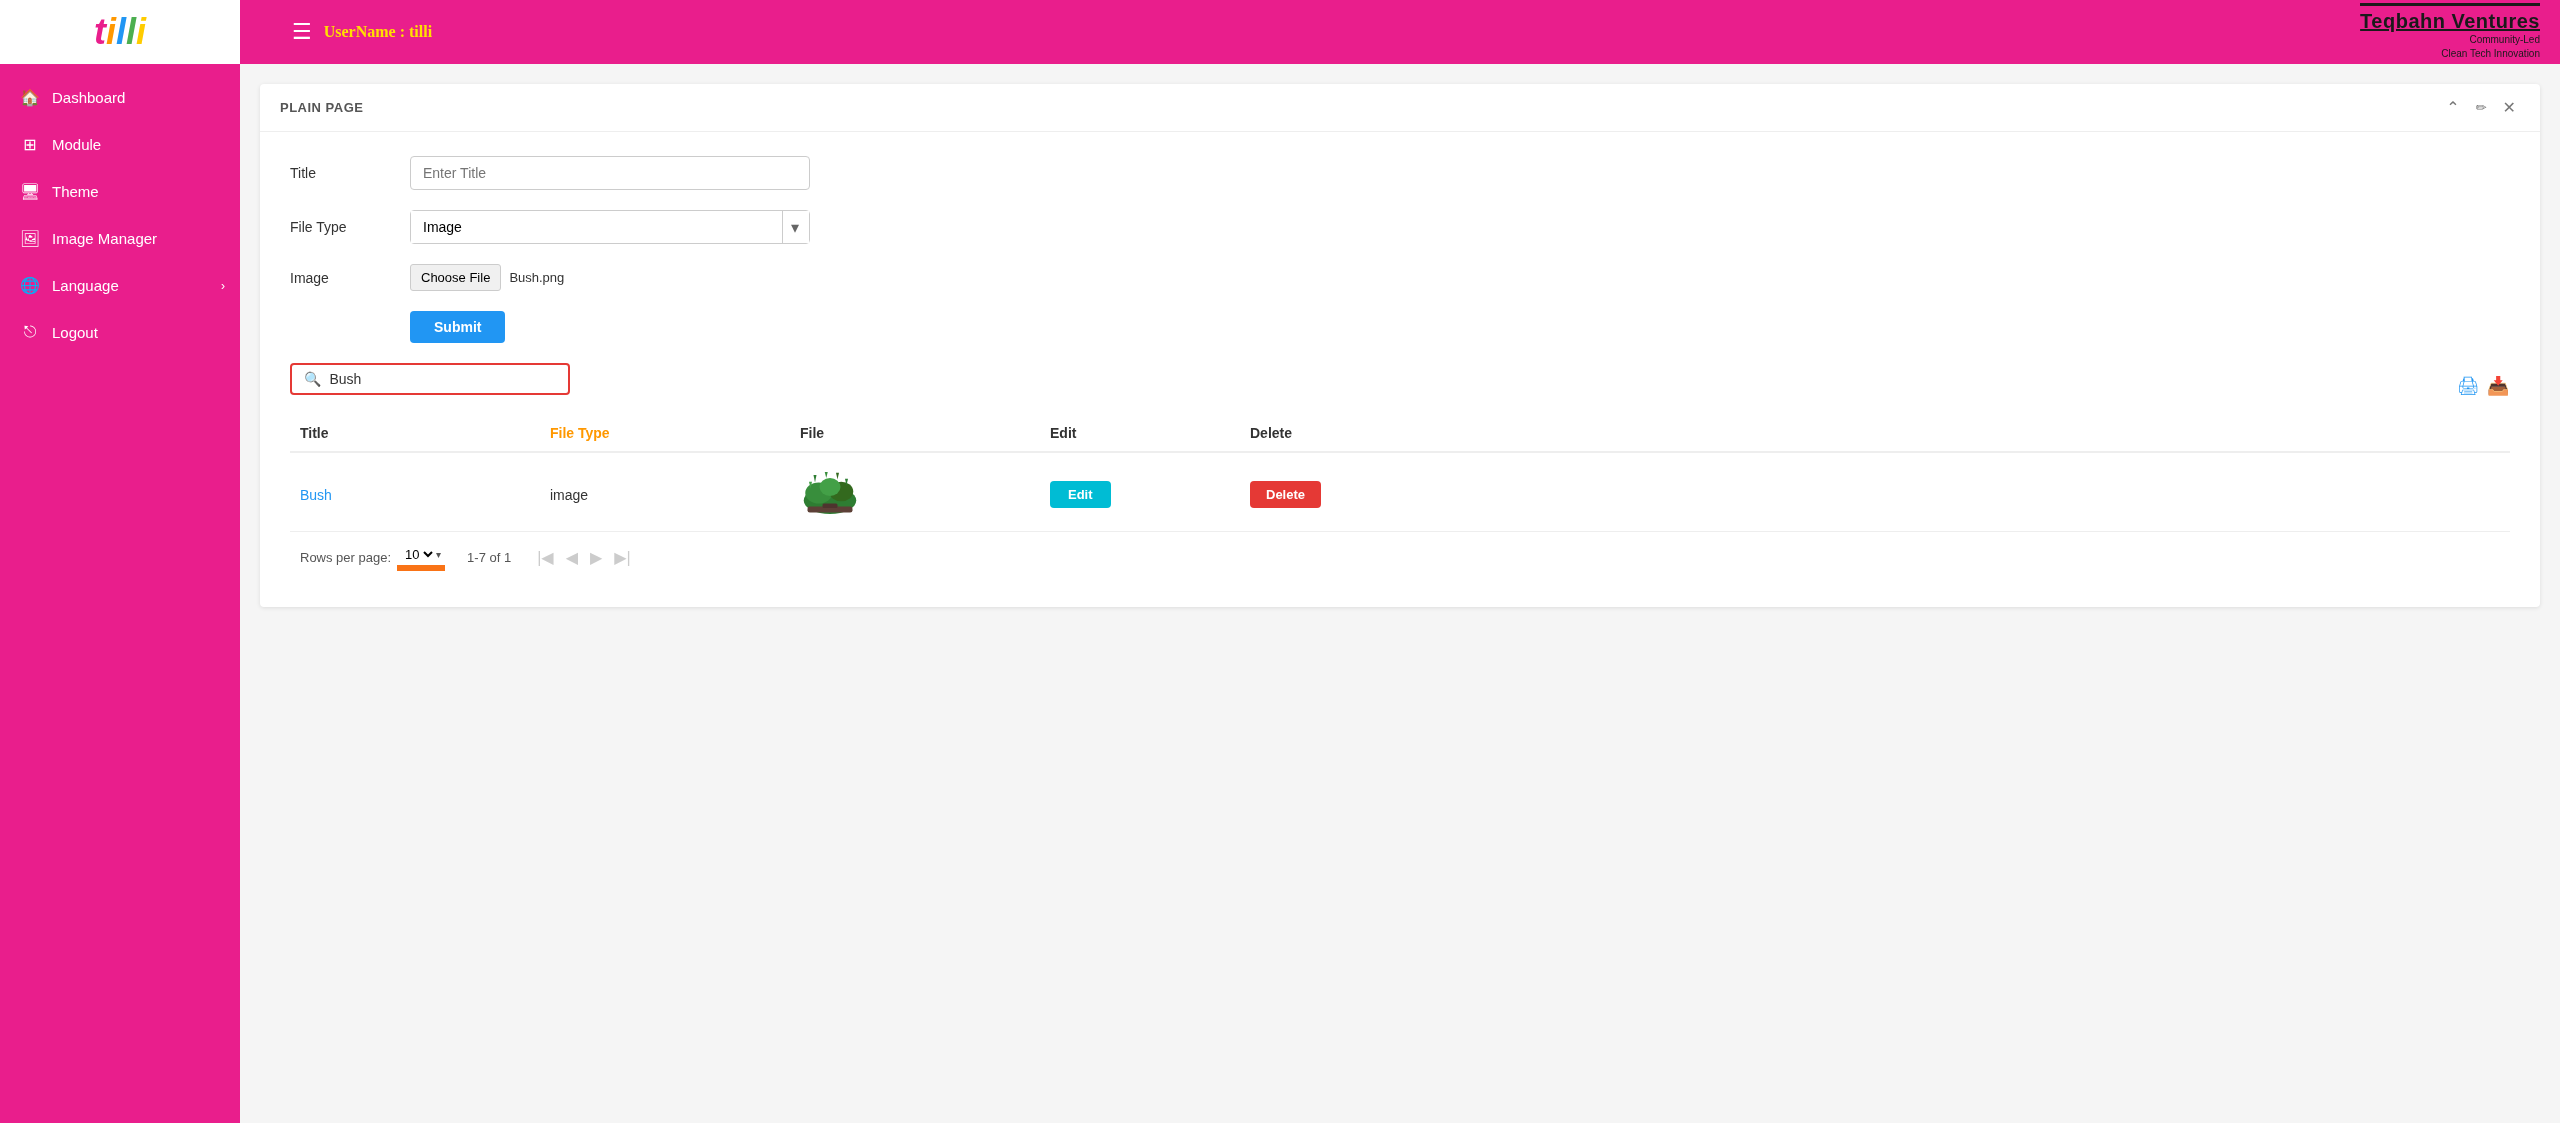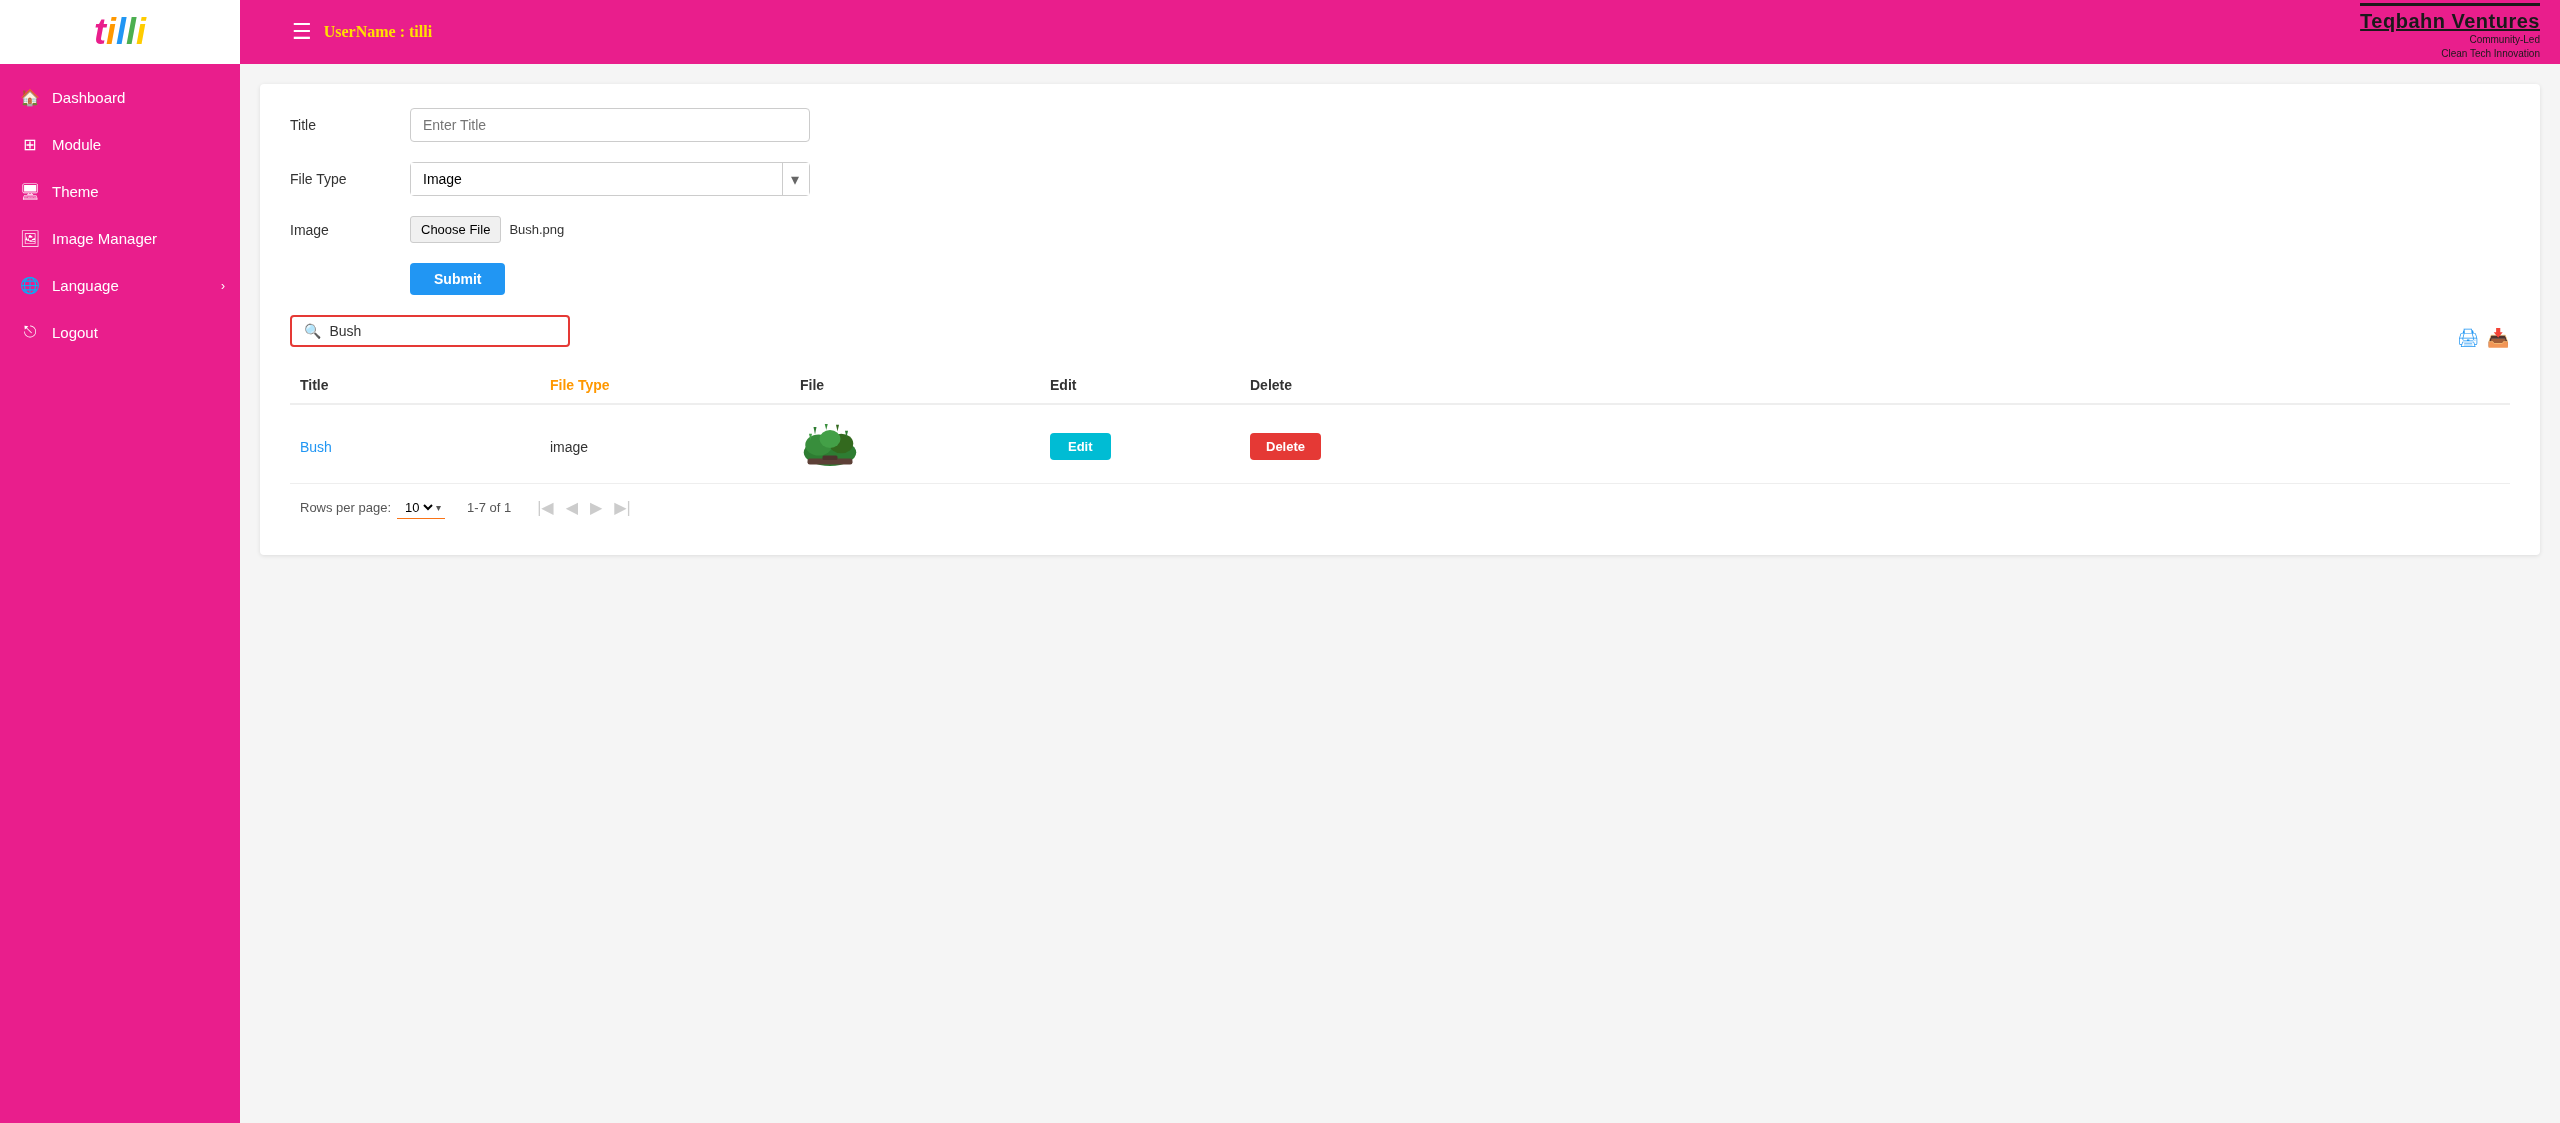--- a/index.html
+++ b/index.html
@@ -337,21 +337,21 @@
       color: #555;
     }
     .rows-per-page {
       display: flex;
       align-items: center;
       gap: 6px;
     }
     .rows-select-wrapper {
       display: flex;
       align-items: center;
-      border-bottom: 1px solid #f97316;
+      border-bottom: 6px solid #f97316;
       padding: 2px 4px;
     }
     .rows-select {
       border: none;
       outline: none;
       font-size: 13px;
       background: transparent;
     }
     .page-info {
       margin-left: 10px;
@@ -425,20 +425,28 @@
       <span class="sidebar-item-chevron">›</span>
     </div>
     <div class="sidebar-item">
       <span class="sidebar-item-icon">⎋</span>
       <span>Logout</span>
     </div>
   </div>
 
   <div class="content-area">
     <div class="page-card">
+      <div class="page-card-header">
+        <span class="page-card-title">PLAIN PAGE</span>
+        <div class="page-card-actions">
+          <button class="card-action-btn">⌃</button>
+          <button class="card-action-btn" style="font-size:13px;">✏</button>
+          <button class="card-action-btn">✕</button>
+        </div>
+      </div>
       <div class="page-card-body">
 
         <div class="form-row">
           <label class="form-label">Title</label>
           <input class="form-input" type="text" value="" placeholder="Enter Title" style="">
         </div>
 
         <div class="form-row">
           <label class="form-label">File Type</label>
           <div class="form-select-wrapper">

